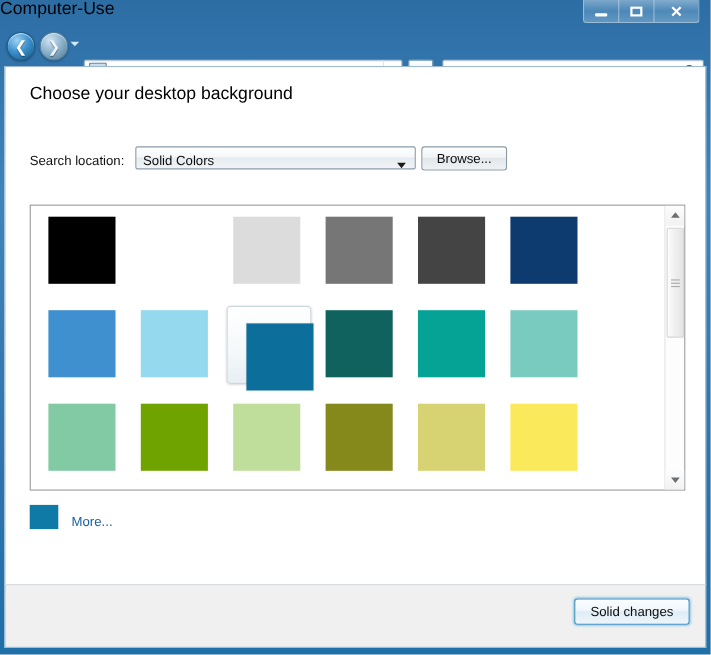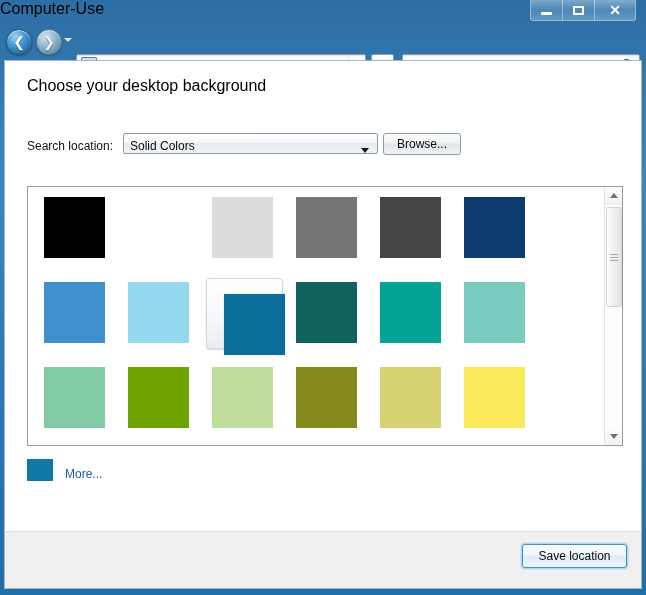--- a/index.html
+++ b/index.html
@@ -492,21 +492,21 @@
     </div>
 
     <div id="more-row">
       <span id="more-swatch" style="background: rgb(15, 122, 166);"></span>
       <a href="#" id="more-link">More...</a>
     </div>
   </div>
 
   <div class="footer">
     <div class="footer-btns">
-      <div class="btn" id="save-changes-button">Save location</div>
+      <div class="btn" id="save-changes-button">Solid changes</div>
     </div>
   </div>
 
 </div>
 
 
 
 <domain>Computer-Use</domain>
 
 </body></html>

